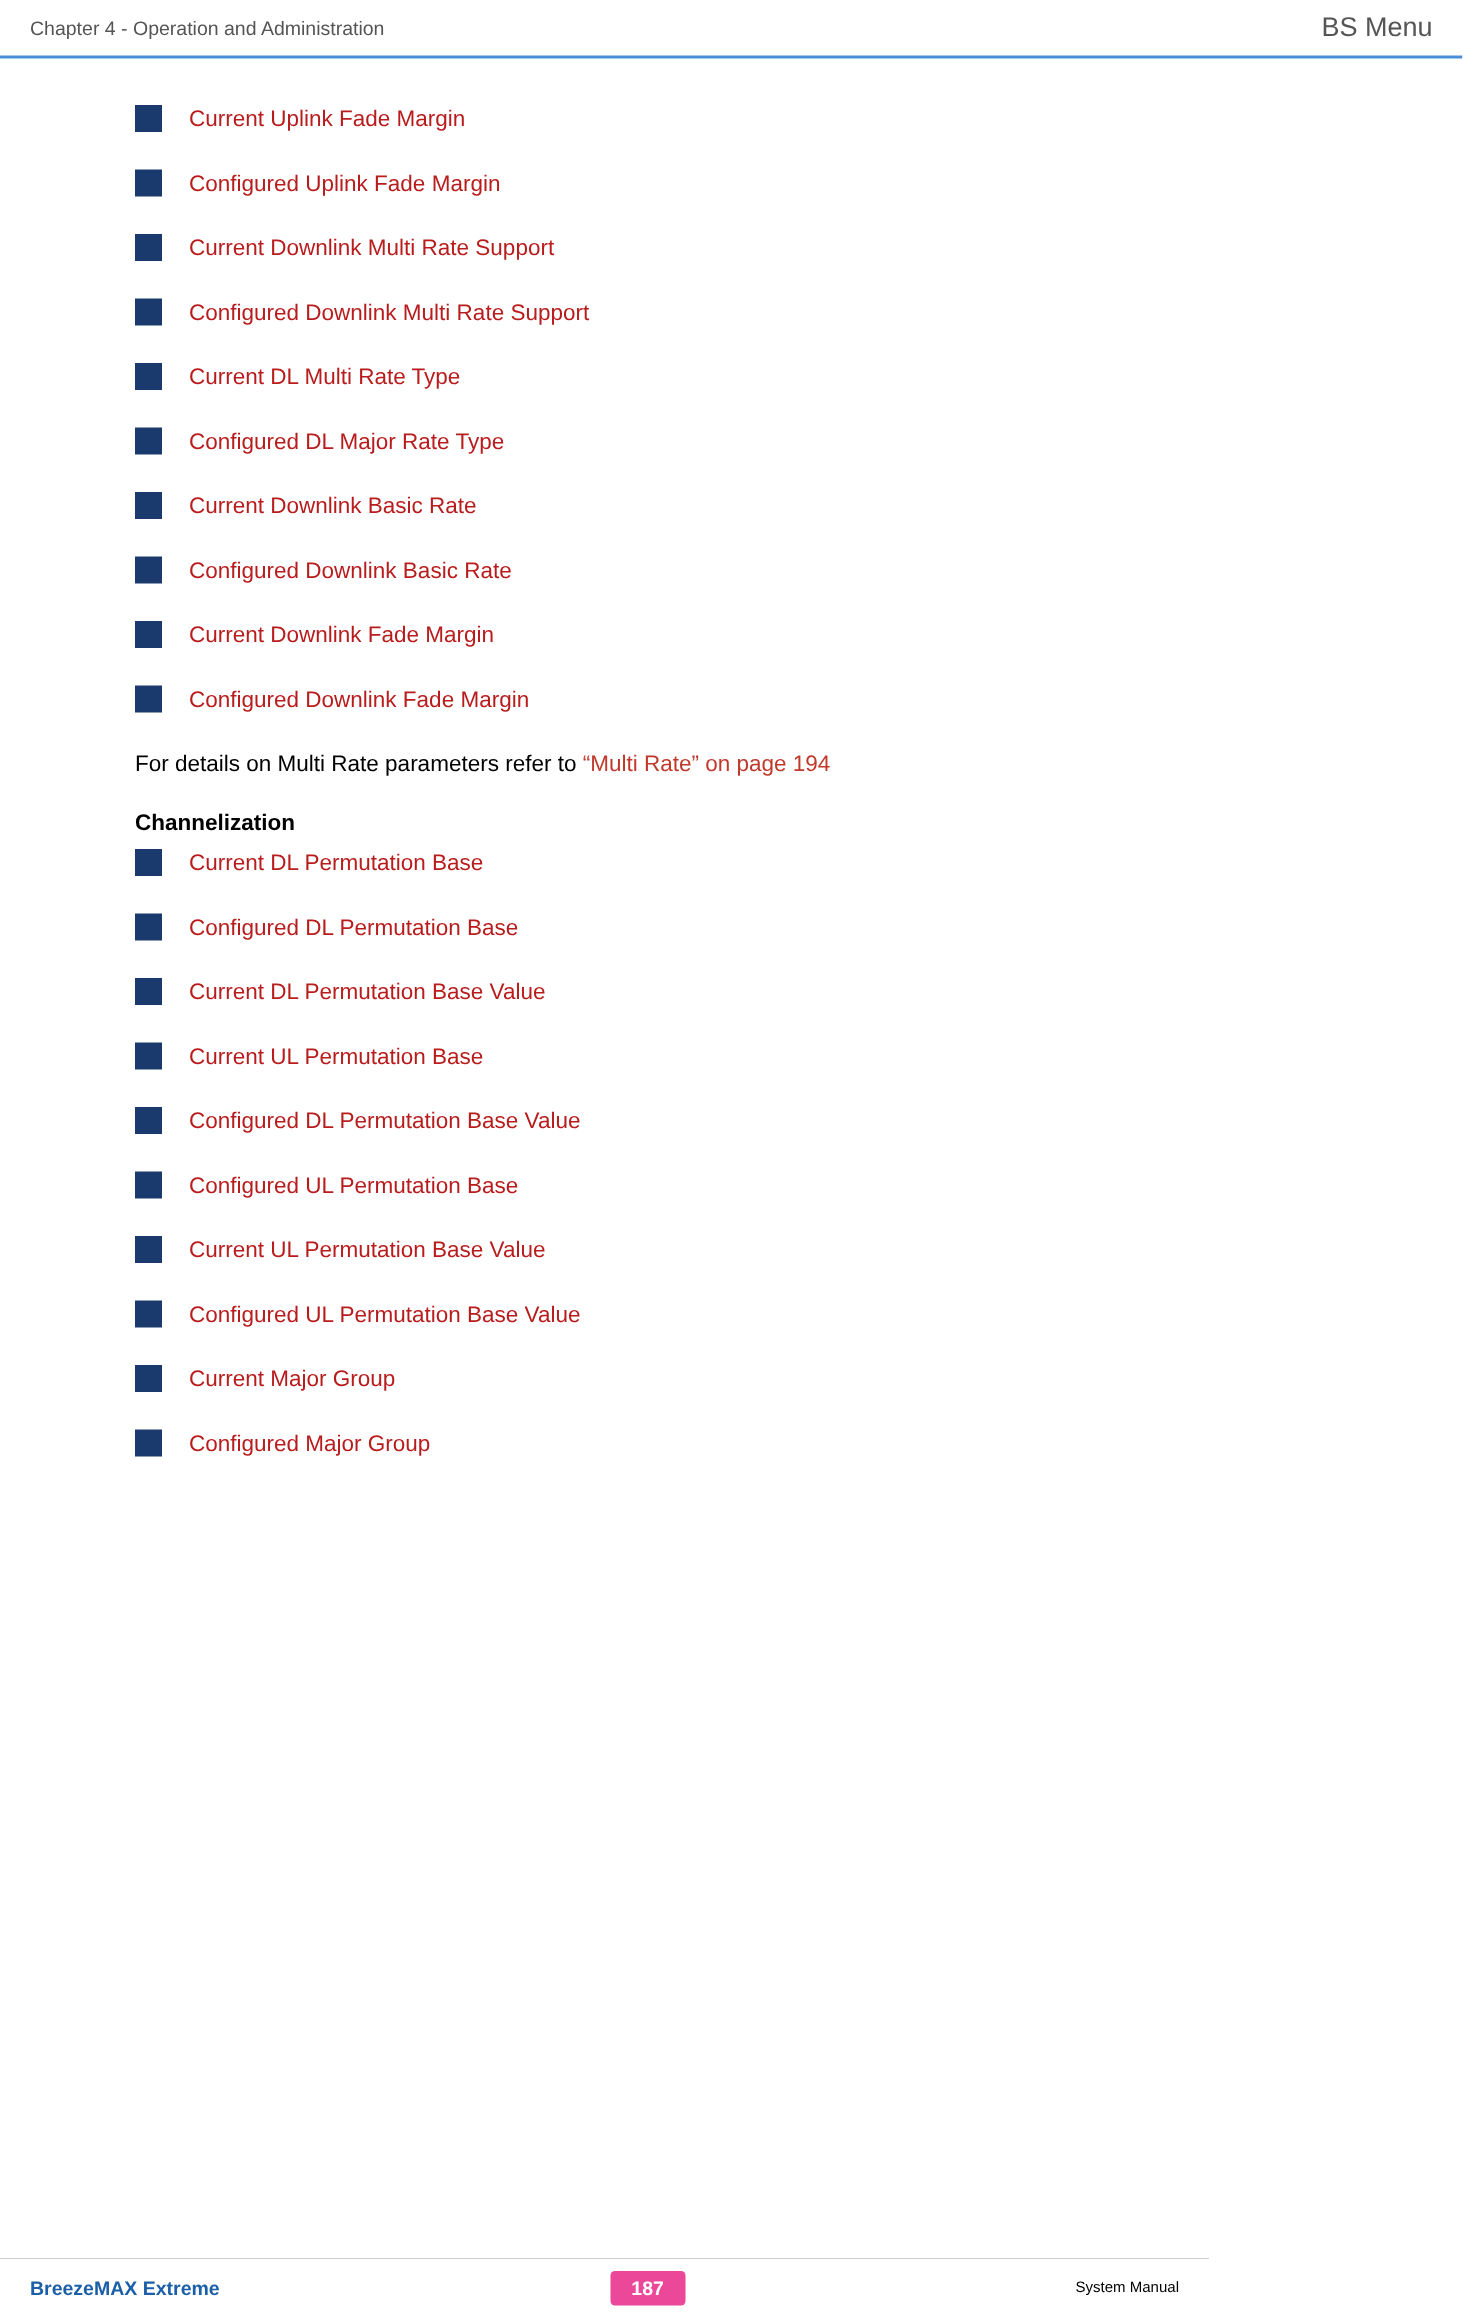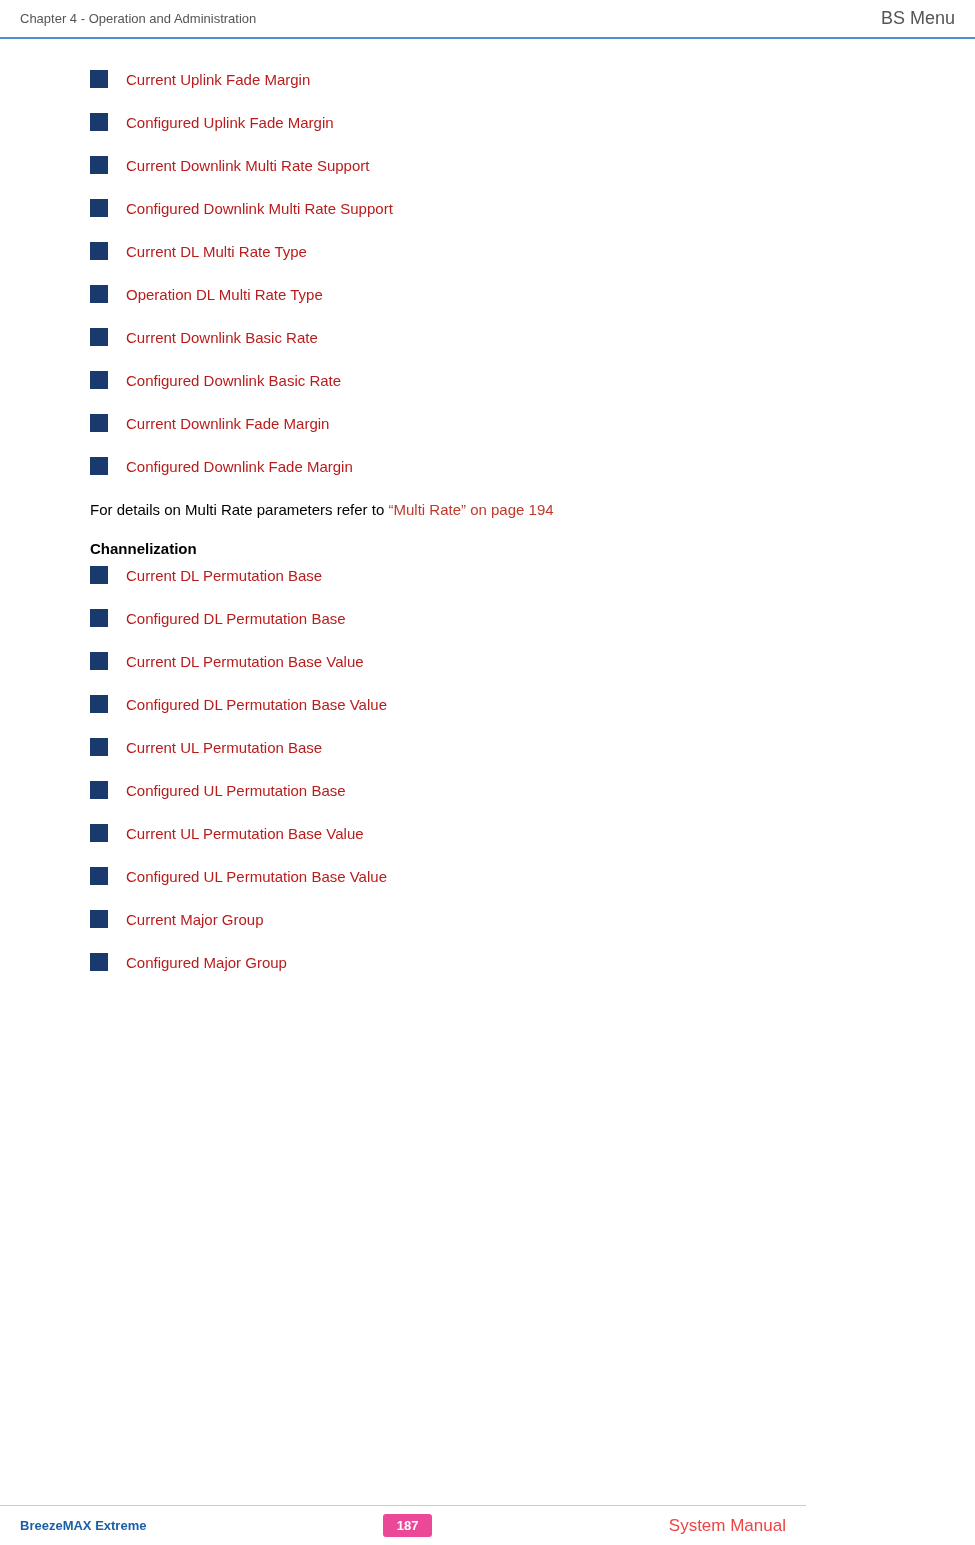--- a/index.html
+++ b/index.html
@@ -104,22 +104,22 @@
     .footer-center {
       background-color: #ec4899;
       color: #fff;
       font-size: 13px;
       font-weight: bold;
       padding: 4px 14px;
       border-radius: 3px;
     }
 
     .footer-right {
-      font-size: 17px;
-      color: #ef4444;
+      font-size: 10px;
+      color: #000000;
     }
   </style>
 </head>
 <body>
 
 <div class="page-header">
   <span class="header-left">Chapter 4 - Operation and Administration</span>
   <span class="header-right">BS Menu</span>
 </div>
 
@@ -141,21 +141,21 @@
       <div class="bullet-item">
       <div class="bullet-icon"></div>
       <span class="bullet-text">Configured Downlink Multi Rate Support</span>
     </div>
       <div class="bullet-item">
       <div class="bullet-icon"></div>
       <span class="bullet-text">Current DL Multi Rate Type</span>
     </div>
       <div class="bullet-item">
       <div class="bullet-icon"></div>
-      <span class="bullet-text">Operation DL Multi Rate Type</span>
+      <span class="bullet-text">Configured DL Major Rate Type</span>
     </div>
       <div class="bullet-item">
       <div class="bullet-icon"></div>
       <span class="bullet-text">Current Downlink Basic Rate</span>
     </div>
       <div class="bullet-item">
       <div class="bullet-icon"></div>
       <span class="bullet-text">Configured Downlink Basic Rate</span>
     </div>
       <div class="bullet-item">
@@ -182,25 +182,25 @@
       <div class="bullet-item">
       <div class="bullet-icon"></div>
       <span class="bullet-text">Configured DL Permutation Base</span>
     </div>
       <div class="bullet-item">
       <div class="bullet-icon"></div>
       <span class="bullet-text">Current DL Permutation Base Value</span>
     </div>
       <div class="bullet-item">
       <div class="bullet-icon"></div>
+      <span class="bullet-text">Current UL Permutation Base</span>
+    </div>
+      <div class="bullet-item">
+      <div class="bullet-icon"></div>
       <span class="bullet-text">Configured DL Permutation Base Value</span>
-    </div>
-      <div class="bullet-item">
-      <div class="bullet-icon"></div>
-      <span class="bullet-text">Current UL Permutation Base</span>
     </div>
       <div class="bullet-item">
       <div class="bullet-icon"></div>
       <span class="bullet-text">Configured UL Permutation Base</span>
     </div>
       <div class="bullet-item">
       <div class="bullet-icon"></div>
       <span class="bullet-text">Current UL Permutation Base Value</span>
     </div>
       <div class="bullet-item">

